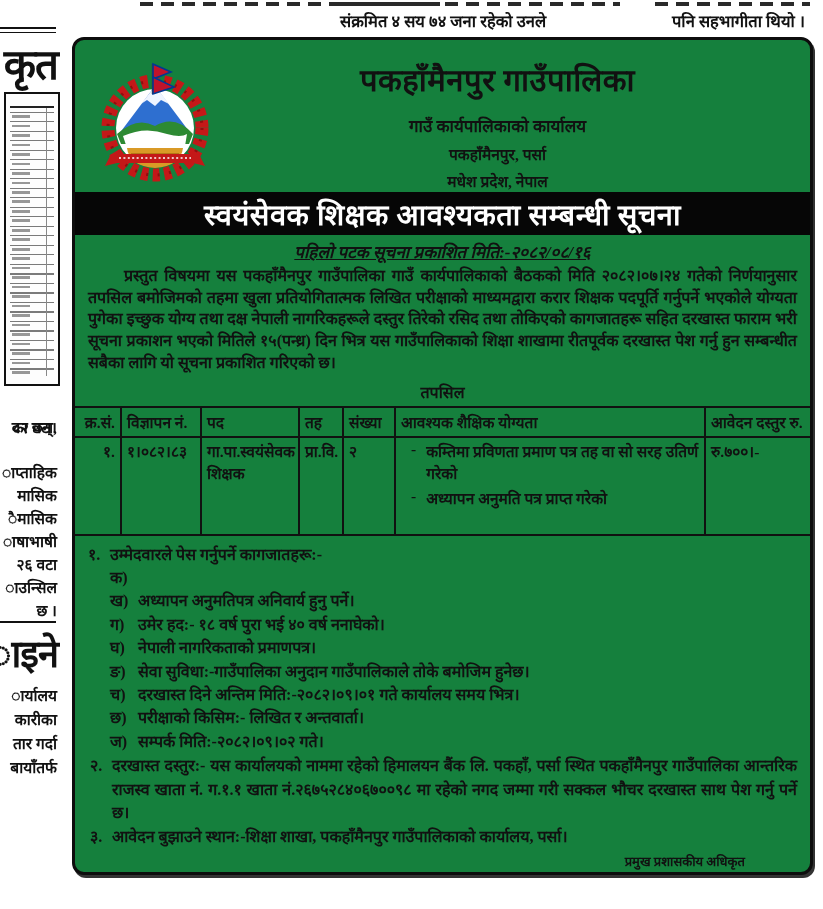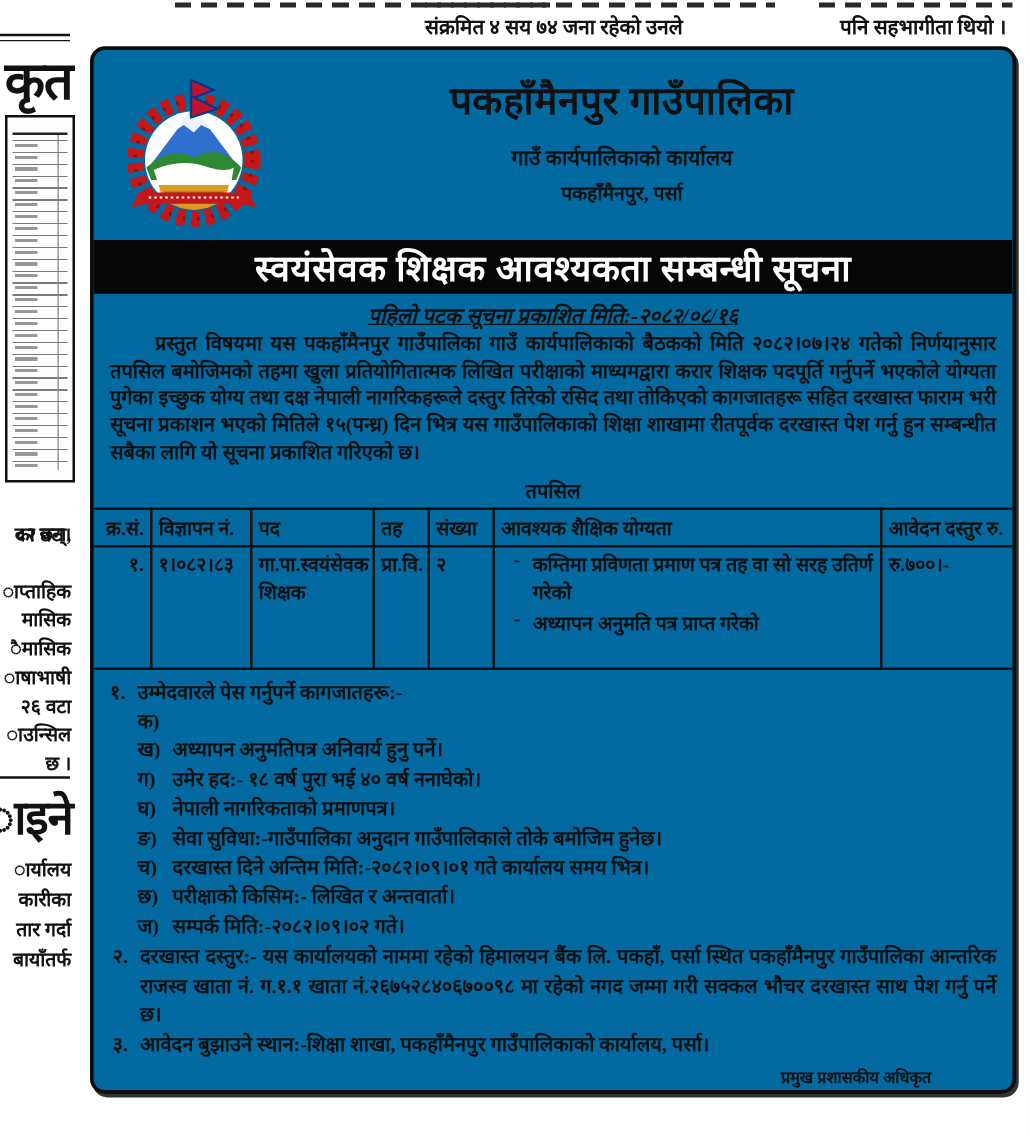--- a/index.html
+++ b/index.html
@@ -21,21 +21,21 @@
   .mini-box{position:absolute; left:4px; top:92px; width:52px; height:290px; border:2.5px solid #111; background:#fdfdfd;}
   .mini-header{position:absolute; left:4px; right:4px; top:12px; height:2px; background:#222;}
   .mini-rows{position:absolute; left:4px; right:4px; top:18px; bottom:8px;
     background:repeating-linear-gradient(to bottom,#7a7a7a 0 1px,transparent 1px 9.5px);}
   .mini-smudge{position:absolute; left:6px; width:18px; top:21px; bottom:10px; opacity:.55;
     background:repeating-linear-gradient(to bottom,#444 0 2.5px,transparent 2.5px 9.5px);}
   .mini-colline{position:absolute; right:11px; top:14px; bottom:8px; width:1px; background:#888;}
   
   .notice{
     position:absolute; left:72px; top:37px; width:741px; height:838px;
-    border:3px solid #0d0d0d; border-radius:12px; background:#0369a1;
+    border:3px solid #0d0d0d; border-radius:12px; background:#15803d;
     box-shadow:2px 3px 0 rgba(0,0,0,.8); box-sizing:border-box; overflow:hidden;
   }
   .masthead{position:relative; height:152px;}
   .logo{position:absolute; left:14px; top:16px; width:132px; height:132px;}
   .head-text{position:absolute; left:140px; right:30px; top:8px; text-align:center;}
   .head-title{font-size:31px; font-weight:800; letter-spacing:.5px; margin-top:10px;}
   .head-sub1{font-size:17px; font-weight:700; margin-top:14px;}
   .head-sub2{font-size:15.5px; font-weight:700; margin-top:6px;}
   .head-sub3{font-size:15.5px; font-weight:700; margin-top:5px;}
   .banner{height:43px; background:#060606; color:#fff; display:flex; align-items:center; justify-content:center;
@@ -132,20 +132,21 @@
         <path d="M30,102 L102,102" stroke="#ffffff" stroke-width="1.6" stroke-dasharray="2 2.4"></path>
 
         <path d="M64,8 L64,38" stroke="#5a3b1a" stroke-width="2.4"></path>
         <path d="M64,8 L82,16 L64,23 Z" fill="#c0132b" stroke="#003893" stroke-width="1.6"></path>
         <path d="M64,21 L85,31 L64,38 Z" fill="#c0132b" stroke="#003893" stroke-width="1.6"></path>
       </svg>
       <div class="head-text">
         <div class="head-title">पकहाँमैनपुर गाउँपालिका</div>
         <div class="head-sub1">गाउँ कार्यपालिकाको कार्यालय</div>
         <div class="head-sub2">पकहाँमैनपुर, पर्सा</div>
+        <div class="head-sub3">मधेश प्रदेश, नेपाल</div>
       </div>
     </div>
 
     <div class="banner">स्वयंसेवक शिक्षक आवश्यकता सम्बन्धी सूचना</div>
 
     <div class="published">पहिलो पटक सूचना प्रकाशित मिति:-२०८२/०८/१६</div>
 
     <div class="bodytext">प्रस्तुत विषयमा यस पकहाँमैनपुर गाउँपालिका गाउँ कार्यपालिकाको बैठकको मिति २०८२।०७।२४ गतेको निर्णयानुसार तपसिल बमोजिमको तहमा खुला प्रतियोगितात्मक लिखित परीक्षाको माध्यमद्वारा करार शिक्षक पदपूर्ति गर्नुपर्ने भएकोले योग्यता पुगेका इच्छुक योग्य तथा दक्ष नेपाली नागरिकहरूले दस्तुर तिरेको रसिद तथा तोकिएको कागजातहरू सहित दरखास्त फाराम भरी सूचना प्रकाशन भएको मितिले १५(पन्ध्र) दिन भित्र यस गाउँपालिकाको शिक्षा शाखामा रीतपूर्वक दरखास्त पेश गर्नु हुन सम्बन्धीत सबैका लागि यो सूचना प्रकाशित गरिएको छ।</div>
 
     <div class="tapasil">तपसिल</div>

